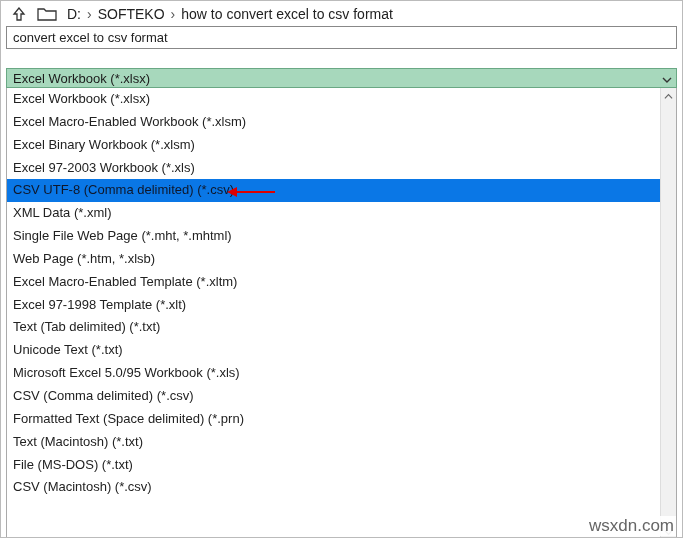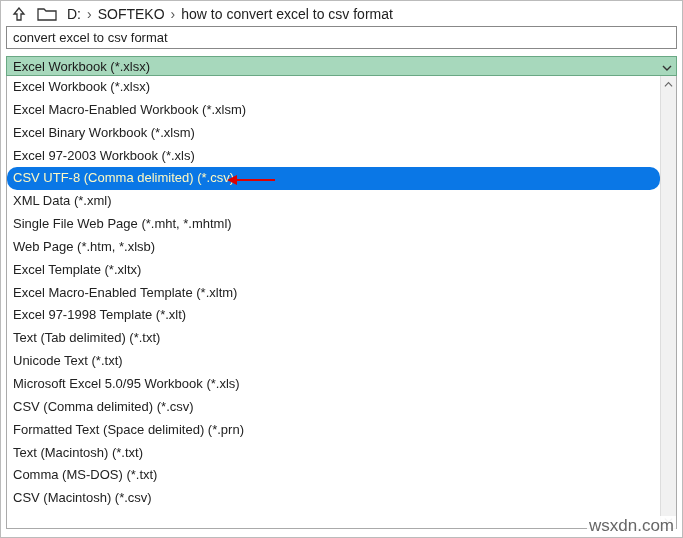--- a/index.html
+++ b/index.html
@@ -30,21 +30,21 @@
     }
     .breadcrumb {
       display: flex;
       align-items: center;
       gap: 6px;
       font-size: 14px;
       color: #222;
     }
     .breadcrumb .sep { color: #555; }
     .search-row {
-      padding: 0 5px 7px 5px;
+      padding: 0 5px 19px 5px;
     }
     .search-input {
       width: 100%;
       border: 1px solid #888;
       padding: 3px 6px;
       font-size: 13px;
       color: #222;
       font-family: inherit;
     }
     .dropdown-selected {
@@ -79,23 +79,22 @@
     .list-item {
       padding: 2px 6px;
       font-size: 13px;
       line-height: 1.45;
       white-space: nowrap;
       cursor: default;
       color: #222;
     }
     .list-item.selected {
       background: #0a77e6;
-      color: #fef9c3;
+      color: #0f172a;
       position: relative;
-      border-radius: 10px;
     }
     .arrow-indicator {
       position: absolute;
       left: 220px;
       top: 50%;
       transform: translateY(-50%);
       width: 48px;
       height: 12px;
     }
     .scrollbar {
@@ -171,30 +170,29 @@
       <div class="list-item">Excel Macro-Enabled Workbook (*.xlsm)</div>
       <div class="list-item">Excel Binary Workbook (*.xlsm)</div>
       <div class="list-item">Excel 97-2003 Workbook (*.xls)</div>
       <div class="list-item selected">CSV UTF-8 (Comma delimited) (*.csv)<span class="arrow-indicator"><svg viewBox="0 0 48 12" width="48" height="12">
             <line x1="48" y1="6" x2="8" y2="6" stroke="#d00" stroke-width="2"></line>
             <path d="M0 6 L10 1 L10 11 Z" fill="#d00"></path>
           </svg></span></div>
       <div class="list-item">XML Data (*.xml)</div>
       <div class="list-item">Single File Web Page (*.mht, *.mhtml)</div>
       <div class="list-item">Web Page (*.htm, *.xlsb)</div>
-      <div class="list-item">Excel Template (*.xltx)</div>
       <div class="list-item">Excel Macro-Enabled Template (*.xltm)</div>
       <div class="list-item">Excel 97-1998 Template (*.xlt)</div>
       <div class="list-item">Text (Tab delimited) (*.txt)</div>
       <div class="list-item">Unicode Text (*.txt)</div>
       <div class="list-item">Microsoft Excel 5.0/95 Workbook (*.xls)</div>
       <div class="list-item">CSV (Comma delimited) (*.csv)</div>
       <div class="list-item">Formatted Text (Space delimited) (*.prn)</div>
       <div class="list-item">Text (Macintosh) (*.txt)</div>
-      <div class="list-item">Comma (MS-DOS) (*.txt)</div>
+      <div class="list-item">File (MS-DOS) (*.txt)</div>
       <div class="list-item">CSV (Macintosh) (*.csv)</div>
     </div>
   <div class="scrollbar">
     <div class="scrollbar-inner">
       <div class="scroll-up">
         <svg viewBox="0 0 10 10" width="9" height="9">
             <path d="M1 7 L5 3 L9 7" fill="none" stroke="#666" stroke-width="1.3"></path>
           </svg>
       </div>
       <div class="scroll-track"></div>

